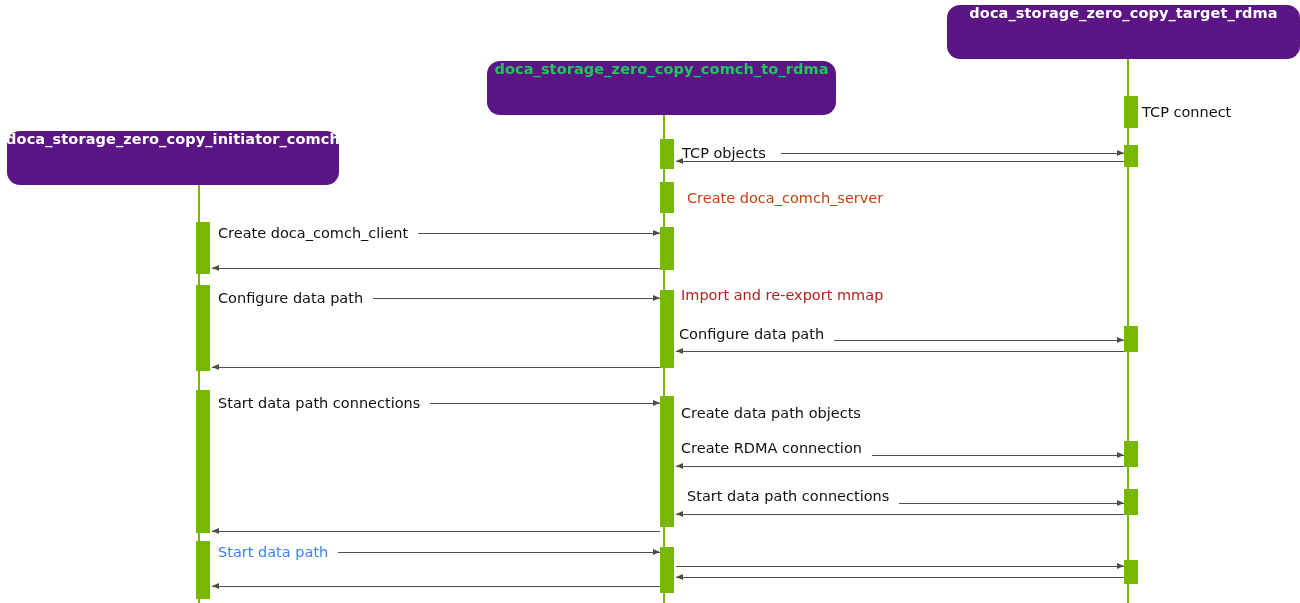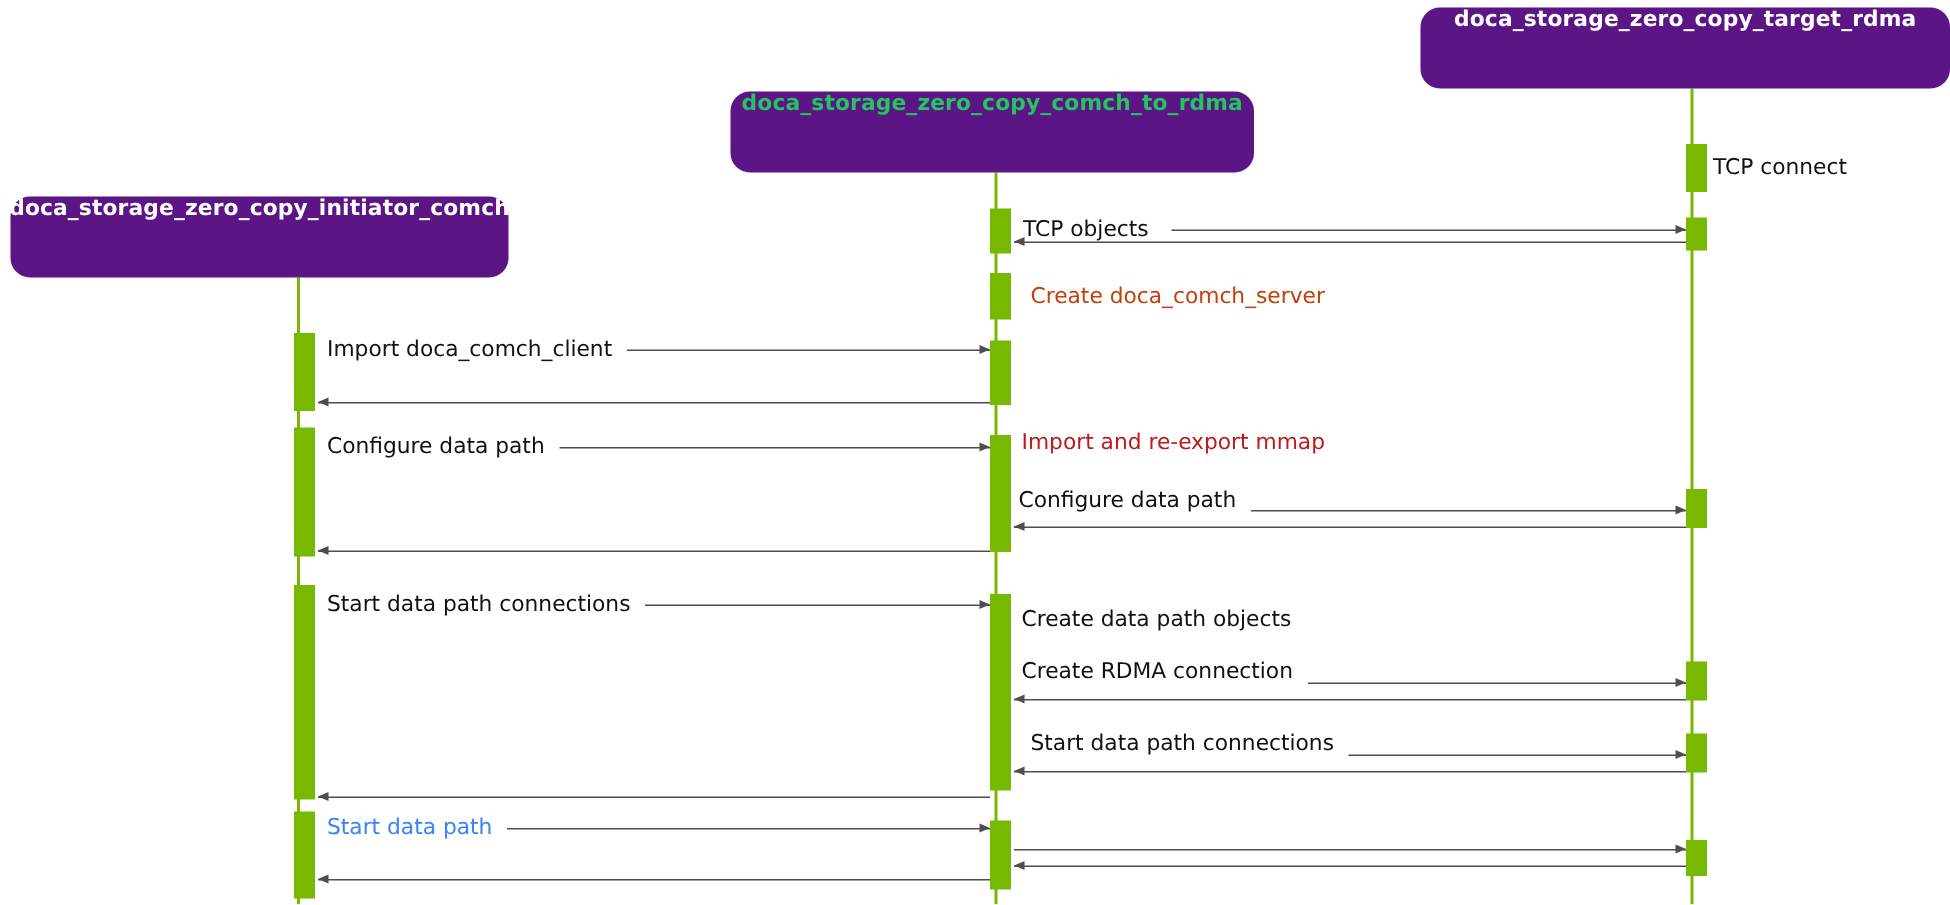--- a/index.html
+++ b/index.html
@@ -128,21 +128,21 @@
       <div class="arrow-head right" style="top: 563px; left: 1117px; border-left-color: rgb(77, 77, 77);"></div>
       <div class="arrow-line" style="left: 676px; top: 577px; width: 448px; background: rgb(77, 77, 77);"></div>
       <div class="arrow-head left" style="top: 574px; left: 676px; border-right-color: rgb(77, 77, 77);"></div>
       <div class="arrow-line" style="left: 212px; top: 586px; width: 448px; background: rgb(77, 77, 77);"></div>
       <div class="arrow-head left" style="top: 583px; left: 212px; border-right-color: rgb(77, 77, 77);"></div>
     </div>
   <div id="labels-layer">
       <div class="msg-label" style="left: 1142px; top: 105px; color: rgb(17, 17, 17);">TCP connect</div>
       <div class="msg-label" style="left: 682px; top: 146px; color: rgb(17, 17, 17);">TCP objects</div>
       <div class="msg-label" style="left: 687px; top: 191px; color: #c2410c;">Create doca_comch_server</div>
-      <div class="msg-label" style="left: 218px; top: 226px; color: rgb(17, 17, 17);">Import doca_comch_client</div>
+      <div class="msg-label" style="left: 218px; top: 226px; color: rgb(17, 17, 17);">Create doca_comch_client</div>
       <div class="msg-label" style="left: 218px; top: 291px; color: rgb(17, 17, 17);">Configure data path</div>
       <div class="msg-label" style="left: 681px; top: 288px; color: #b91c1c;">Import and re-export mmap</div>
       <div class="msg-label" style="left: 679px; top: 327px; color: rgb(17, 17, 17);">Configure data path</div>
       <div class="msg-label" style="left: 218px; top: 396px; color: rgb(17, 17, 17);">Start data path connections</div>
       <div class="msg-label" style="left: 681px; top: 406px; color: rgb(17, 17, 17);">Create data path objects</div>
       <div class="msg-label" style="left: 681px; top: 441px; color: rgb(17, 17, 17);">Create RDMA connection</div>
       <div class="msg-label" style="left: 687px; top: 489px; color: rgb(17, 17, 17);">Start data path connections</div>
       <div class="msg-label" style="left: 218px; top: 545px; color: #3b82f6;">Start data path</div>
     </div>
   <div id="participants-layer">

